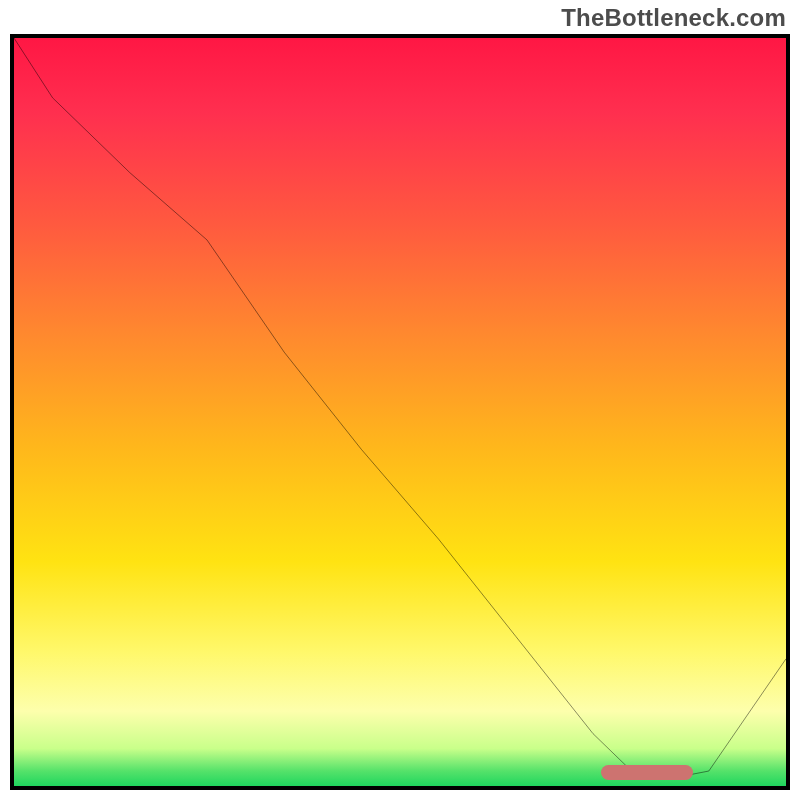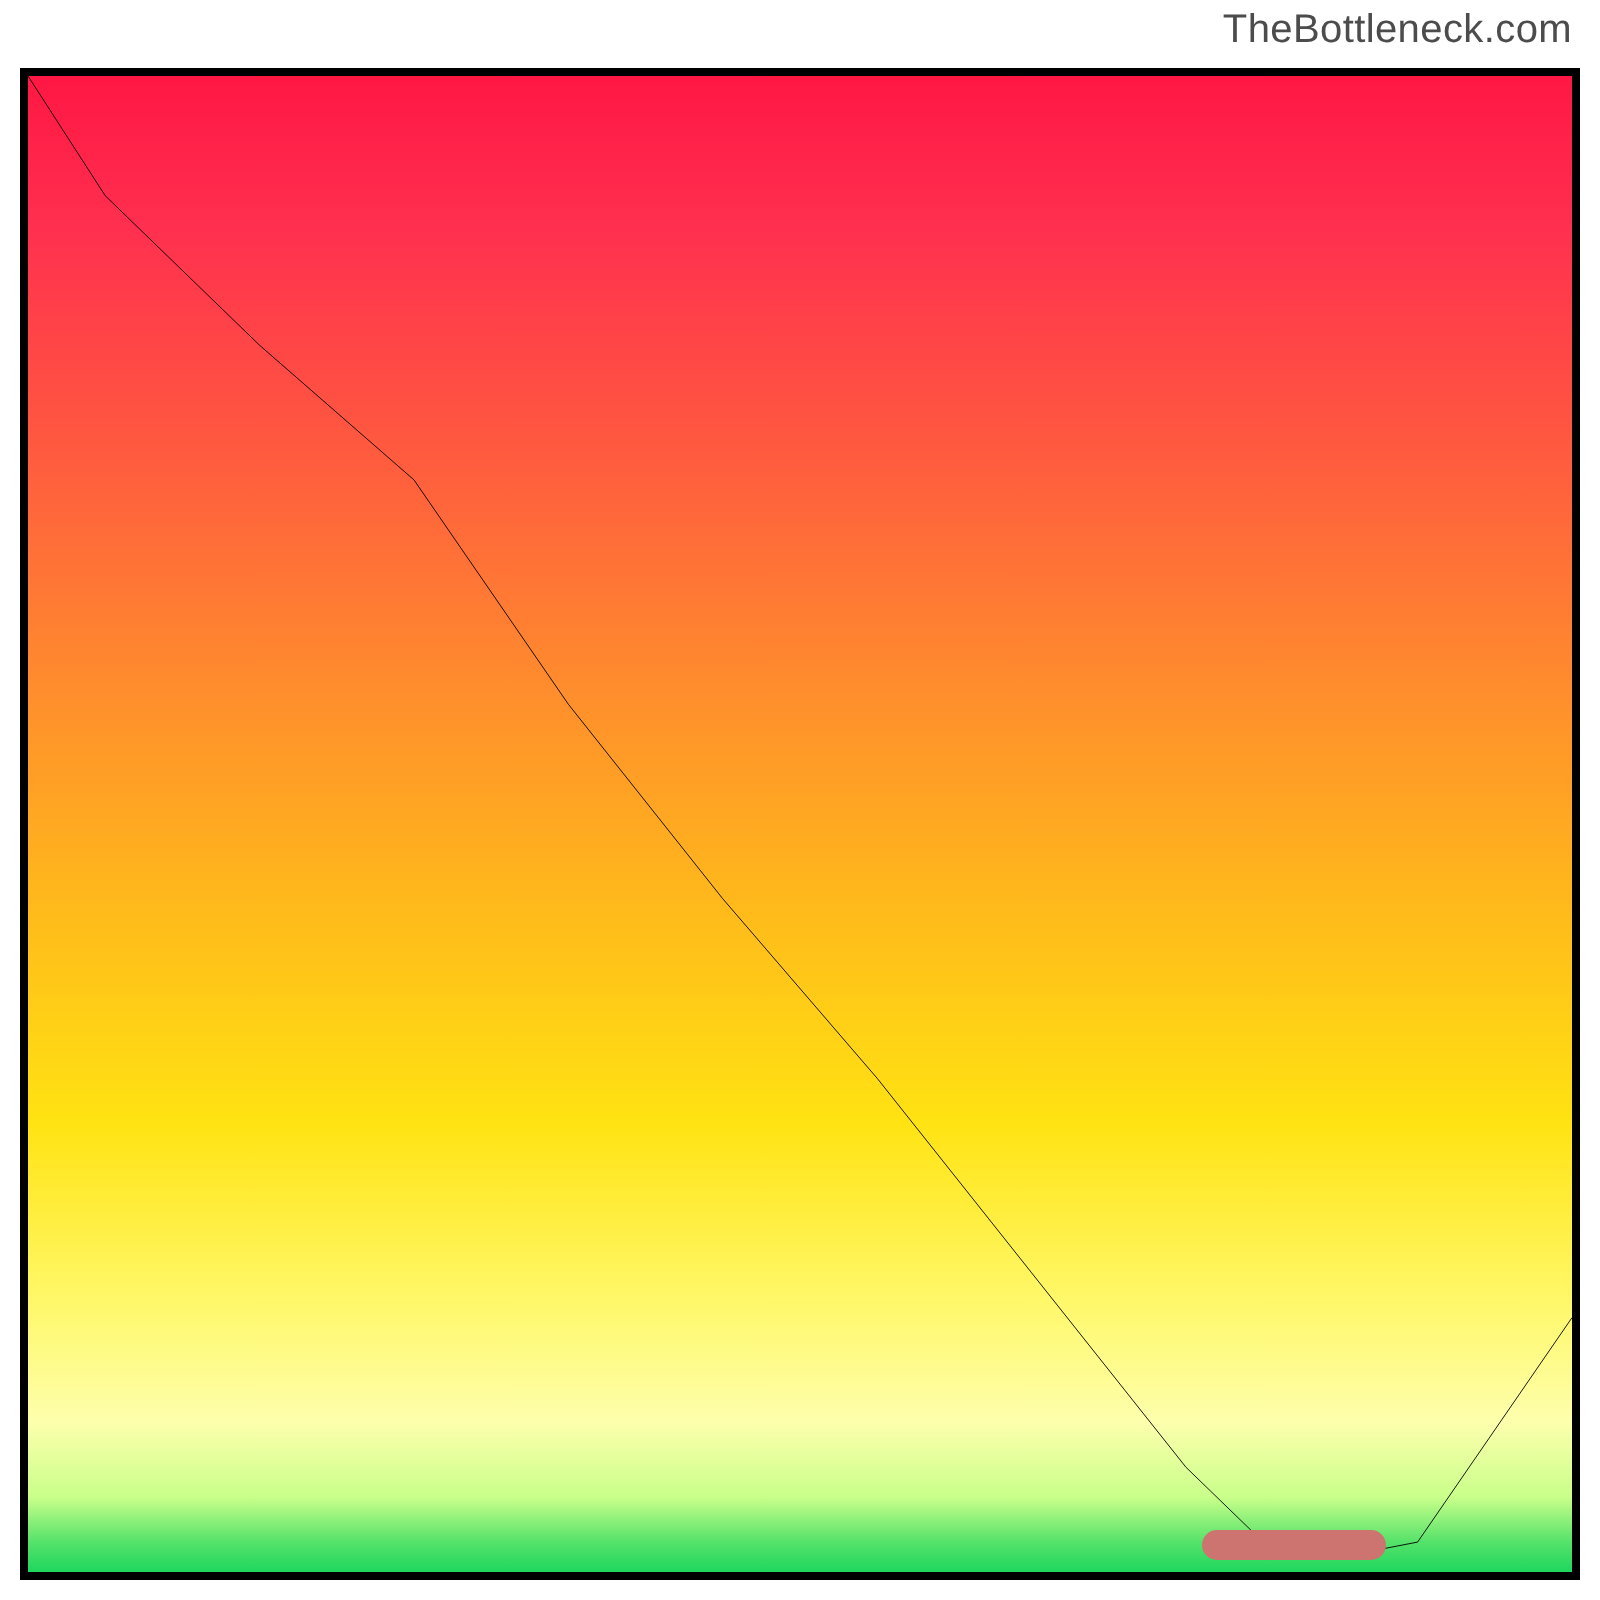--- a/index.html
+++ b/index.html
@@ -13,22 +13,22 @@
   }
   .wrap {
     position: relative;
     width: 800px;
     height: 800px;
   }
   .watermark {
     position: absolute;
     top: 4px;
     right: 14px;
-    font-size: 20px;
-    font-weight: 400;
+    font-size: 24px;
+    font-weight: 700;
     color: #4c4c4c;
     letter-spacing: 0.2px;
     z-index: 10;
   }
   .pad {
     position: absolute;
     left: 10px;
     right: 10px;
     top: 34px;
     bottom: 10px;

